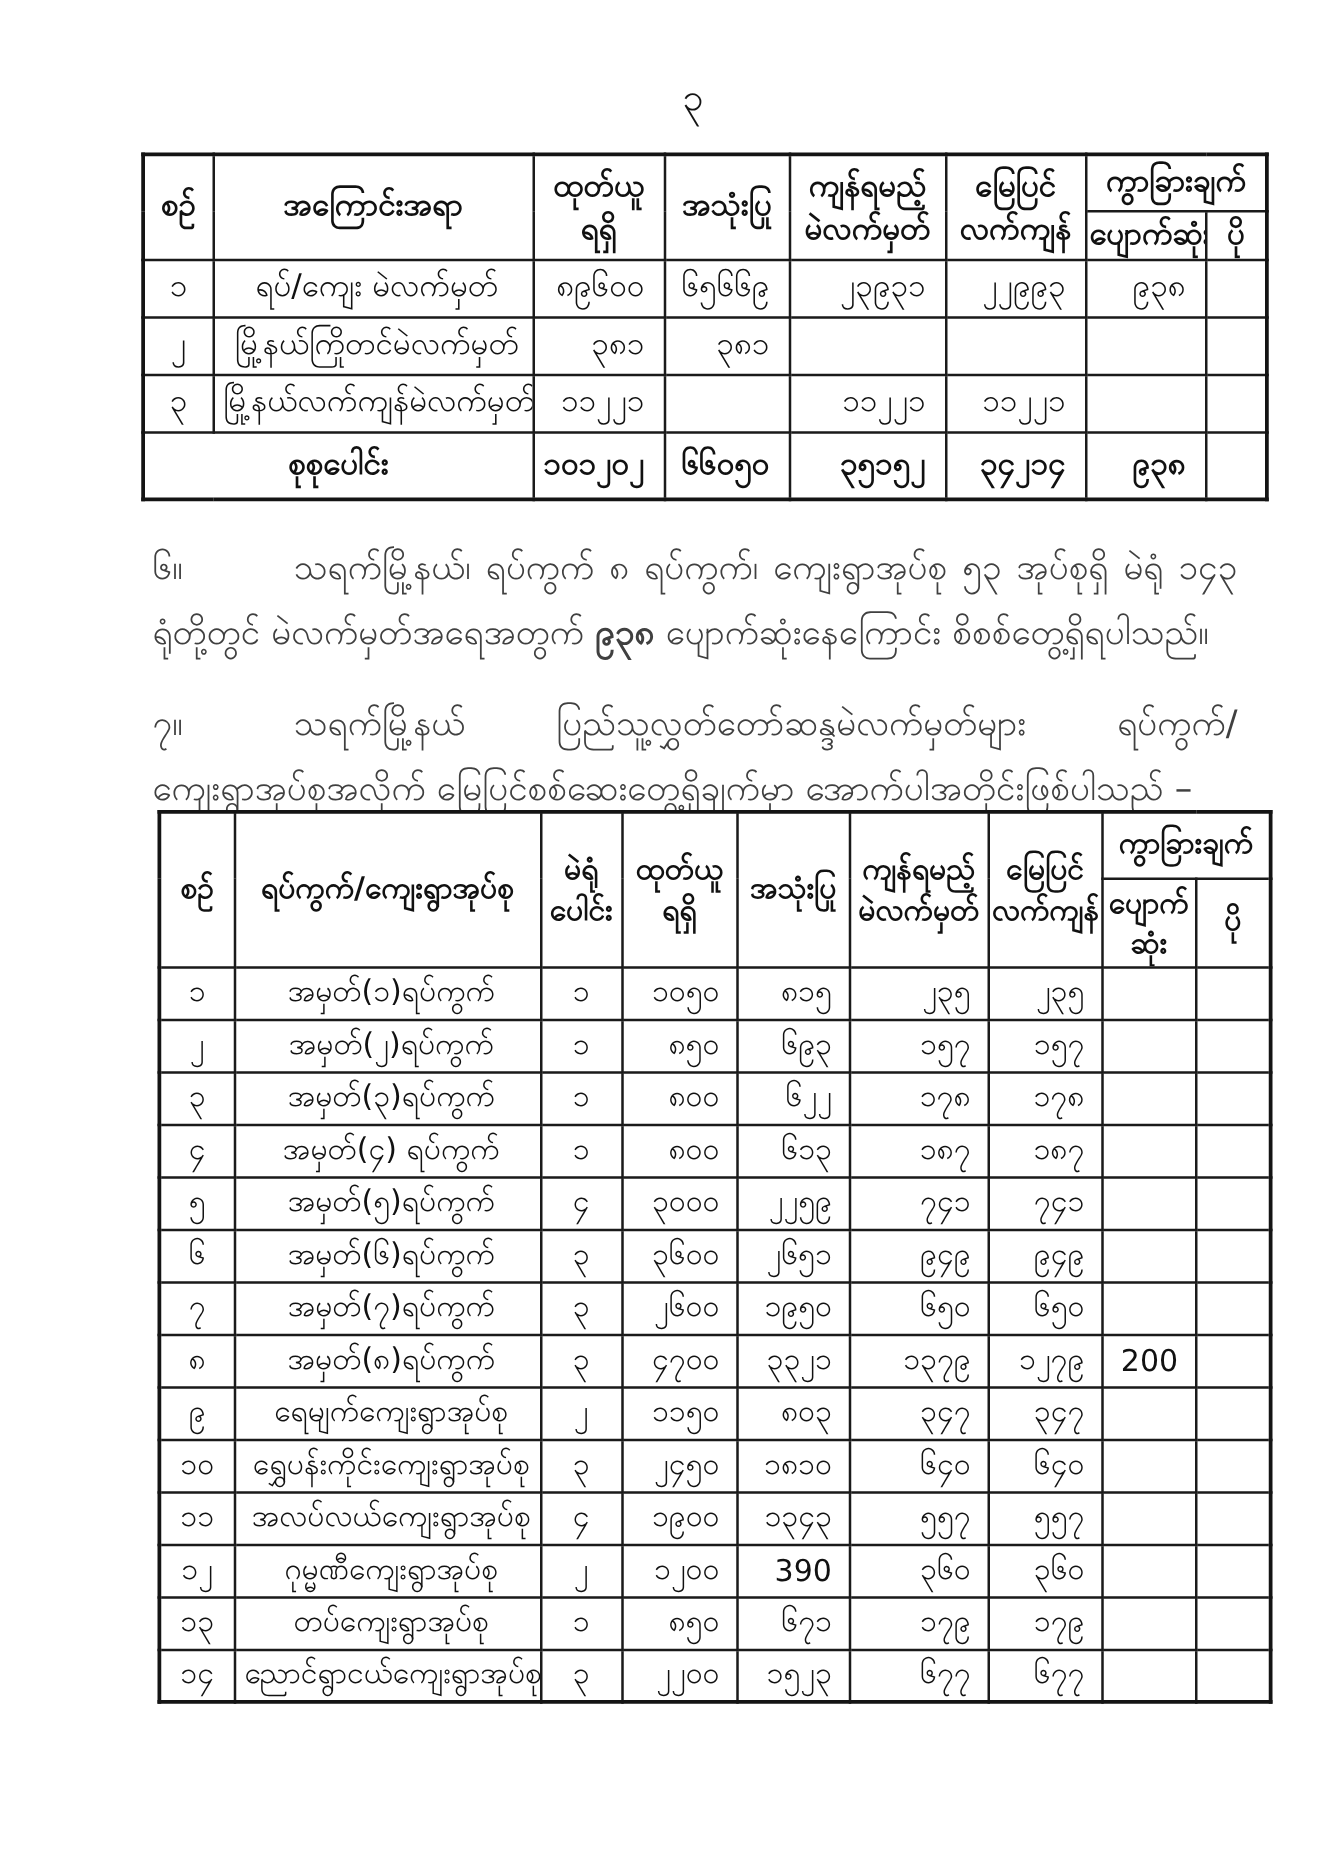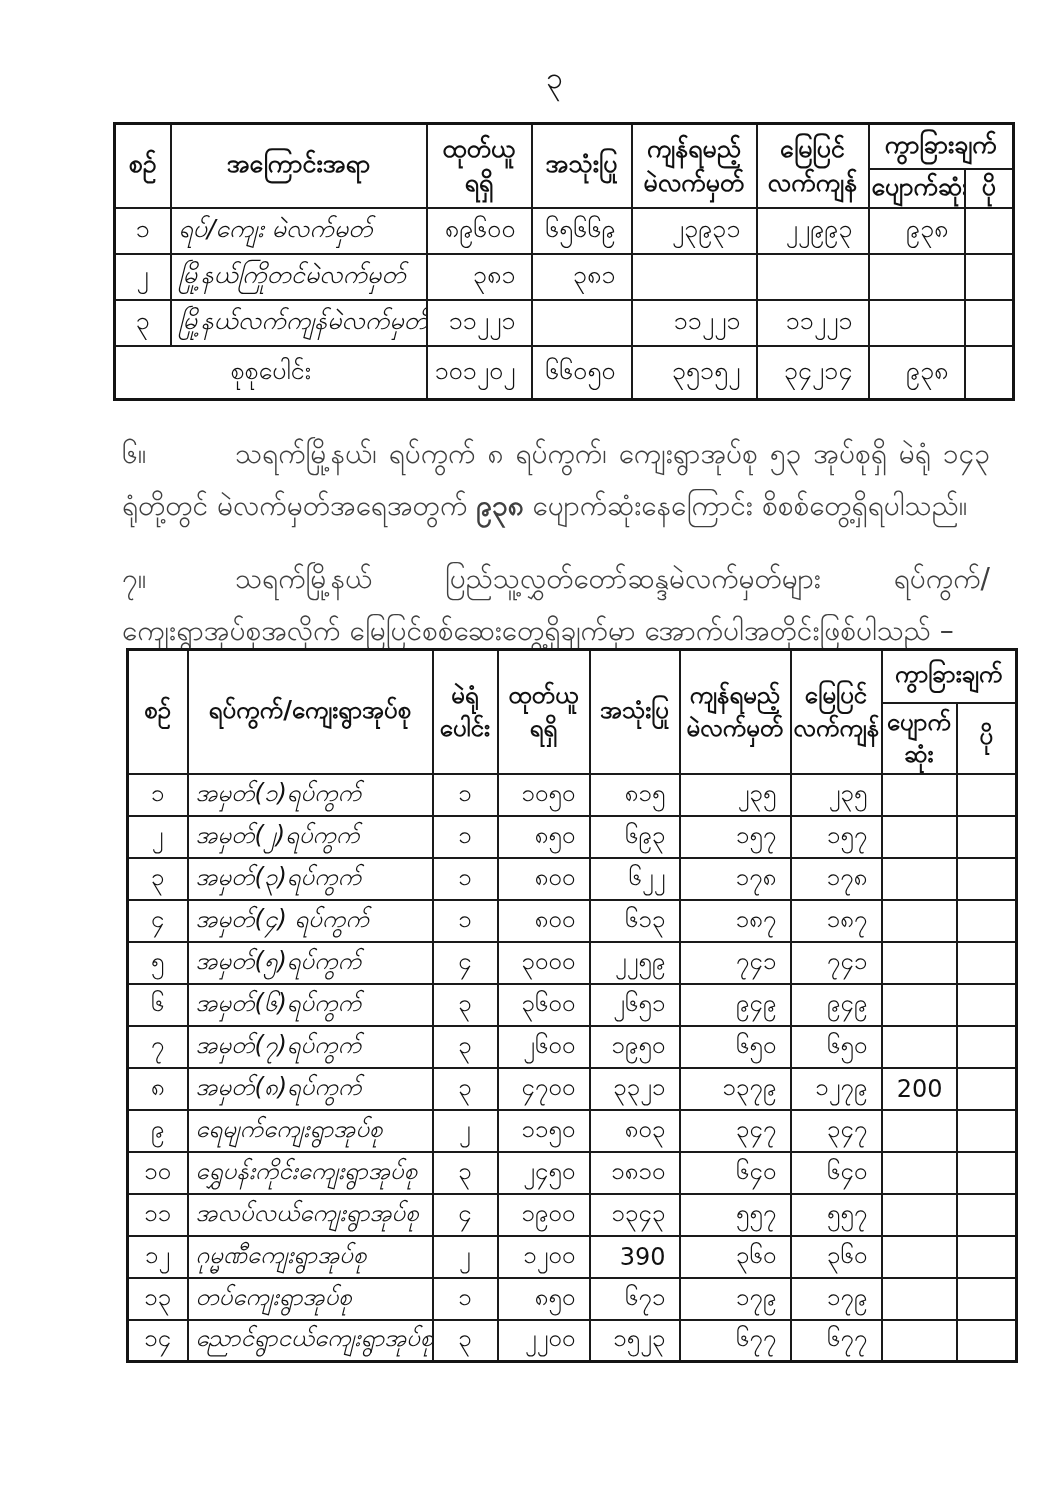--- a/index.html
+++ b/index.html
@@ -48,39 +48,38 @@
     padding: 0 2px;
   }
   td.num {
     text-align: right;
     padding-right: 15px;
   }
   td.ctr {
     text-align: center;
   }
   td.lbl {
-    text-align: left;
+    text-align: center;
     padding-left: 7px;
-    font-style: italic;
   }
   .hline { line-height: 1.35; }
 
   
   #table1 {
     left: 113px;
     top: 122px;
     width: 899px;
     font-size: 25px;
   }
   #table1 thead tr.h1 { height: 45px; }
   #table1 thead tr.h2 { height: 39px; }
   #table1 tbody tr { height: 46px; }
   #table1 tbody tr.total-row { height: 54px; }
   #table1 td.num { font-weight: normal; }
-  #table1 .total-row td { font-weight: normal; border-radius: 17px; }
+  #table1 .total-row td { font-weight: bold; border-radius: 17px; }
 
   
   .para {
     position: absolute;
     left: 122px;
     width: 868px;
     font-size: 28px;
     line-height: 52px;
     text-align: justify;
     color: #404040;

